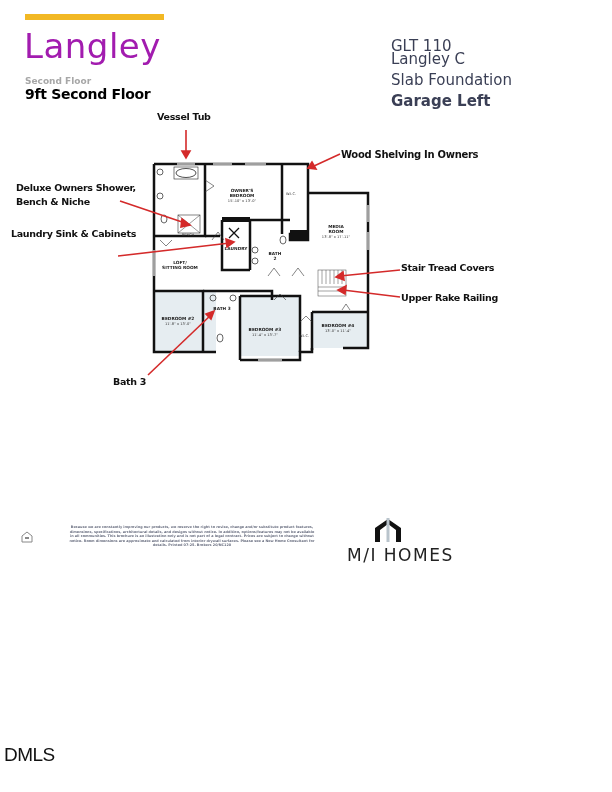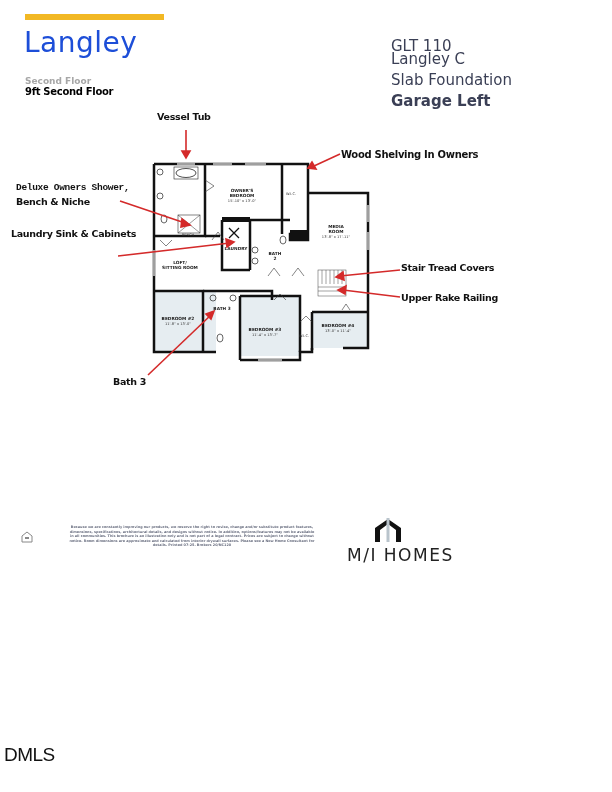--- a/index.html
+++ b/index.html
@@ -1,21 +1,21 @@
 <!DOCTYPE html>
 <html><head>
 <meta charset="utf-8">
 <style>
   html, body { margin:0; padding:0; background:#fff; }
   body { width:612px; height:792px; position:relative; overflow:hidden; font-family:"DejaVu Sans", sans-serif; }
   .abs { position:absolute; }
   .accent-bar { left:25px; top:14px; width:139px; height:6px; background:#f2b824; }
-  .title { left:24px; top:26px; font-size:28px; color:#1d4ed8; font-family:"DejaVu Sans", sans-serif; letter-spacing:0.5px; font-weight:normal; }
+  .title { left:24px; top:26px; font-size:34px; color:#a21caf; font-family:"DejaVu Sans", sans-serif; letter-spacing:0.5px; font-weight:normal; }
   .sub1 { left:25px; top:76px; font-size:9px; color:#a7a7a7; font-weight:bold; }
-  .sub2 { left:25px; top:86px; font-size:10px; color:#000; font-weight:bold; letter-spacing:-0.3px; }
+  .sub2 { left:25px; top:86px; font-size:14px; color:#000; font-weight:bold; letter-spacing:-0.3px; }
   .spec { left:391px; font-size:15px; color:#3a3f55; line-height:21px; }
   .spec.bold { font-weight:bold; }
   .callout { font-size:9.5px; font-weight:bold; color:#111; letter-spacing:-0.3px; white-space:nowrap;text-align:center; }
   .plan { left:0; top:0; width:612px; height:792px; }
   .disclaimer { left:68px; top:525px; width:248px; font-size:3.4px; line-height:4.6px; color:#6a6f80; text-align:center; font-weight:bold; }
   .eho { left:20px; top:530px; width:14px; height:14px; }
   .logo-text { left:347px; top:545px; font-size:17px; letter-spacing:1.5px; color:#222; }
   .dmls { left:4px; top:744px; font-size:19px; color:#111; font-family:"Liberation Sans", sans-serif; letter-spacing:-0.5px;text-align:center; }
   .room-label { font-size:4.3px; font-weight:bold; fill:#222; font-family:"DejaVu Sans", sans-serif; }
   .room-dim { font-size:3.6px; fill:#333; font-family:"DejaVu Sans", sans-serif; }
@@ -150,21 +150,21 @@
     <path d="M343 272 L336 277 L344 280 Z"></path>
     <line x1="400" y1="297" x2="343" y2="290"></line>
     <path d="M346 286 L338 290 L345 294 Z"></path>
     <line x1="148" y1="375" x2="212" y2="314"></line>
     <path d="M206 314 L214 311 L211 319 Z"></path>
   </g>
 </svg>
 
 <div class="abs callout" style="left:157px;top:111px;">Vessel Tub</div>
 <div class="abs callout" style="left:341px;top:149px;font-size:10px;">Wood Shelving In Owners</div>
-<div class="abs callout" style="left:16px;top:182px;font-family:Liberation Mono, monospace;">Deluxe Owners Shower,</div>
+<div class="abs callout" style="left:16px;top:182px;">Deluxe Owners Shower,</div>
 <div class="abs callout" style="left:16px;top:196px;">Bench &amp; Niche</div>
 <div class="abs callout" style="left:11px;top:228px;">Laundry Sink &amp; Cabinets</div>
 <div class="abs callout" style="left:401px;top:262px;">Stair Tread Covers</div>
 <div class="abs callout" style="left:401px;top:292px;">Upper Rake Railing</div>
 <div class="abs callout" style="left:113px;top:376px;">Bath 3</div>
 
 <svg class="abs eho" viewBox="0 0 14 14">
   <path d="M2 6 L7 2 L12 6 L12 12 L2 12 Z" fill="none" stroke="#888" stroke-width="1"></path>
   <rect x="5" y="7" width="4" height="2" fill="#888"></rect>
 </svg>

